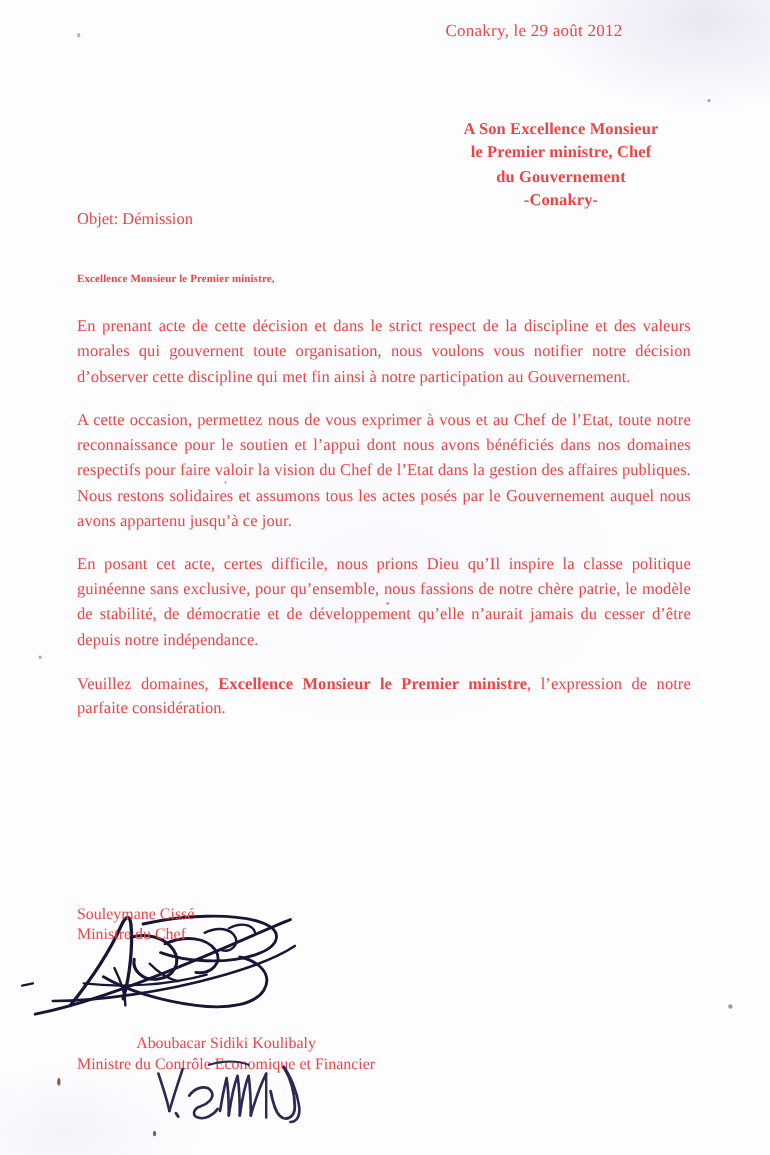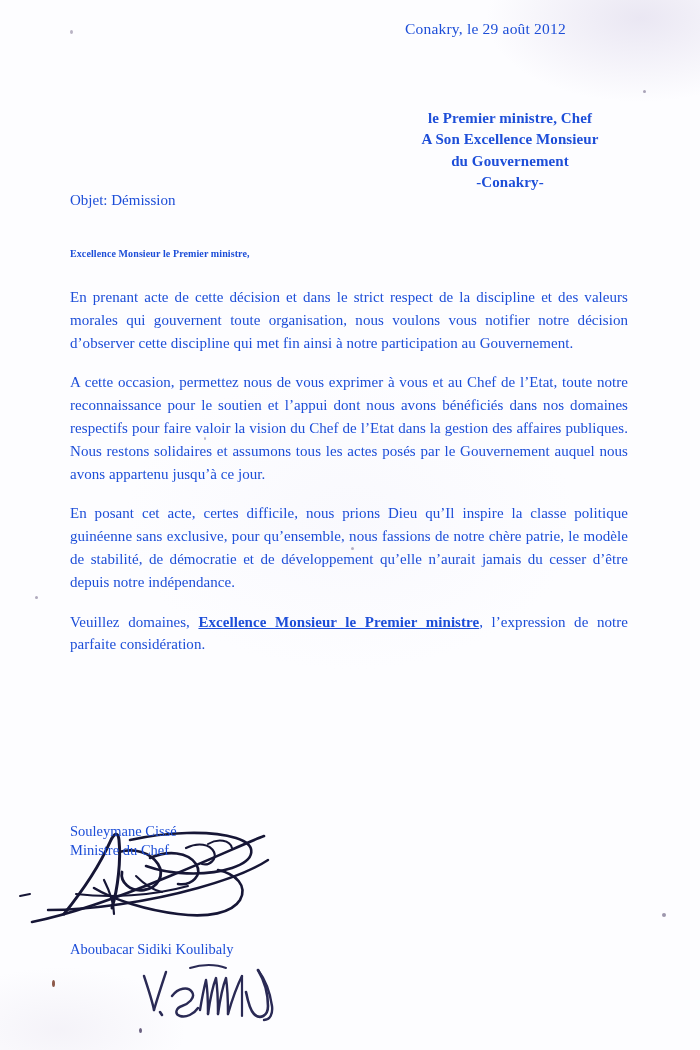--- a/index.html
+++ b/index.html
@@ -8,21 +8,21 @@
     background: #ffffff;
   }
 
   .page {
     position: relative;
     width: 700px;
     height: 1050px;
     background: #fdfdff;
     overflow: hidden;
     font-family: "Liberation Serif", "DejaVu Serif", serif;
-    color: #1d4ed8;
+    color: #ef4444;
     box-sizing: border-box;
   }
 
   
   .scan-tint {
     position: absolute;
     inset: 0;
     pointer-events: none;
     background:
       radial-gradient(ellipse 220px 120px at 640px 18px, rgba(190,180,215,0.30), rgba(190,180,215,0) 70%),
@@ -87,21 +87,21 @@
   }
   .para {
     text-align: justify;
     text-justify: inter-word;
     font-size: 15px;
     line-height: 1.52;
     margin: 0 0 17px 0;
     letter-spacing: 0.05px;
   }
   .para:last-child { margin-bottom: 0; }
-  .para b { font-weight: bold; text-decoration: underline; }
+  .para b { font-weight: bold; }
 
   
   .sig-block {
     position: absolute;
     left: 70px;
     font-size: 14.5px;
     line-height: 1.32;
     margin-top: 16px;
   }
   .sig-block-1 { top: 806px; }
@@ -128,22 +128,22 @@
   <div class="speck" style="left:662px; top:913px; width:4px; height:4px; background:#9d97ad;"></div>
   <div class="speck" style="left:52px;  top:980px; width:3px; height:7px; background:#8d5a4a;"></div>
   <div class="speck" style="left:139px; top:1028px; width:3px; height:5px; background:#6a6080;"></div>
   <div class="speck" style="left:35px;  top:596px; width:3px; height:3px; background:#b0aabd;"></div>
   <div class="speck" style="left:351px; top:547px; width:3px; height:3px; background:#b4aec2;"></div>
   <div class="speck" style="left:204px; top:437px; width:2px; height:3px; background:#bbb5c8;"></div>
 
   <div class="date-line">Conakry, le 29 août 2012</div>
 
   <div class="recipient">
+    <span class="r-line">A Son Excellence Monsieur</span>
     <span class="r-line">le Premier ministre, Chef</span>
-    <span class="r-line">A Son Excellence Monsieur</span>
     <span class="r-line">du Gouvernement</span>
     <span class="r-line">-Conakry-</span>
   </div>
 
   <div class="object-line">Objet: Démission</div>
 
   <div class="salutation">Excellence Monsieur le Premier ministre,</div>
 
   <div class="body-block">
     <p class="para">En prenant acte de cette décision et dans le strict respect de la discipline et des valeurs morales qui gouvernent toute organisation, nous voulons vous notifier notre décision d’observer cette discipline qui met fin ainsi à notre participation au Gouvernement.</p>
@@ -170,20 +170,21 @@
     </g>
   </svg>
 
   <div class="sig-block sig-block-1">
     <span class="sig-name">Souleymane Cissé</span>
     <span class="sig-title">Ministre du Chef</span>
   </div>
 
   <div class="sig-block sig-block-2">
     <span class="sig-name">Aboubacar Sidiki Koulibaly</span>
+    <span class="sig-title">Ministre du Contrôle Economique et Financier</span>
   </div>
 
   <svg class="signature signature-2" width="160" height="66" viewBox="0 0 160 66" fill="none">
     <g stroke="#2a2a55" stroke-linecap="round" stroke-linejoin="round" fill="none">
       <path d="M6 14 C10 26 14 38 16 48" stroke-width="2.4"></path>
       <path d="M16 48 C20 34 24 22 28 10" stroke-width="2.4"></path>
       <path d="M22 50 L24 53" stroke-width="2.6"></path>
       <path d="M34 34 C40 26 50 24 54 30 C58 36 50 42 44 44 C38 46 36 52 42 54 C48 56 56 52 60 46" stroke-width="2.4"></path>
       <path d="M62 48 C64 36 66 26 68 18 C70 30 70 42 70 52" stroke-width="2.4"></path>
       <path d="M70 52 C72 38 74 26 78 16 C80 30 80 42 80 52" stroke-width="2.4"></path>

